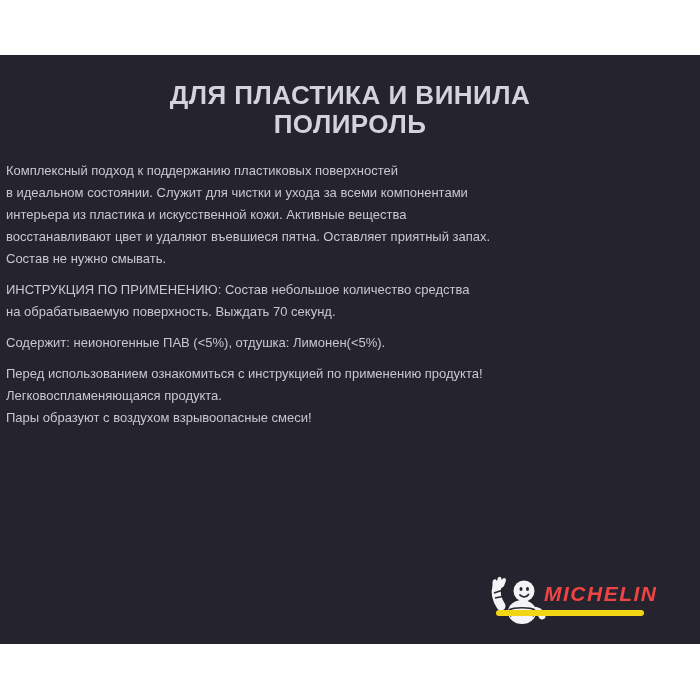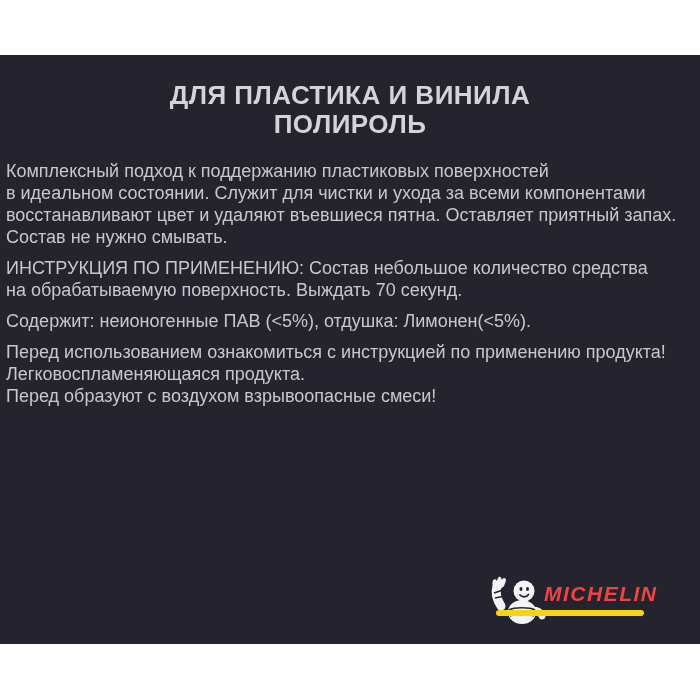--- a/index.html
+++ b/index.html
@@ -22,21 +22,21 @@
     text-align: center;
     font-size: 26px;
     font-weight: bold;
     line-height: 29px;
     letter-spacing: 0.5px;
     color: #d3d3db;
   }
   .body-text {
     margin-top: 21px;
     padding: 0 6px;
-    font-size: 18px;
+    font-size: 13px;
     line-height: 22px;
   }
   .para { margin-bottom: 9px; }
   .para:last-child { margin-bottom: 0; }
   .line { white-space: nowrap; }
   .logo {
     position: absolute;
     top: 521px;
     right: 18px;
     width: 198px;
@@ -71,37 +71,38 @@
   <div class="title">
     <div class="line">ДЛЯ ПЛАСТИКА И ВИНИЛА</div>
     <div class="line">ПОЛИРОЛЬ</div>
   </div>
 
   <div class="body-text">
 
     <div class="para">
       <div class="line">Комплексный подход к поддержанию пластиковых поверхностей</div>
       <div class="line">в идеальном состоянии. Служит для чистки и ухода за всеми компонентами</div>
+      <div class="line">интерьера из пластика и искусственной кожи. Активные вещества</div>
       <div class="line">восстанавливают цвет и удаляют въевшиеся пятна. Оставляет приятный запах.</div>
       <div class="line">Состав не нужно смывать.</div>
     </div>
 
     <div class="para">
       <div class="line">ИНСТРУКЦИЯ ПО ПРИМЕНЕНИЮ: Состав небольшое количество средства</div>
       <div class="line">на обрабатываемую поверхность. Выждать 70 секунд.</div>
     </div>
 
     <div class="para">
       <div class="line">Содержит: неионогенные ПАВ (&lt;5%), отдушка: Лимонен(&lt;5%).</div>
     </div>
 
     <div class="para">
       <div class="line">Перед использованием ознакомиться с инструкцией по применению продукта!</div>
       <div class="line">Легковоспламеняющаяся продукта.</div>
-      <div class="line">Перед образуют с воздухом взрывоопасные смеси!</div>
+      <div class="line">Пары образуют с воздухом взрывоопасные смеси!</div>
     </div>
 
   </div>
 
   <div class="logo">
     <svg width="62" height="50" viewBox="0 0 62 50">
 
       <path d="M17 30 C13 24 11 17 13 10" stroke="#f4f4f6" stroke-width="9" fill="none" stroke-linecap="round"></path>
 
       <path d="M11 22 L21 20 M10 17 L19 14" stroke="#25242e" stroke-width="1.6" fill="none"></path>

